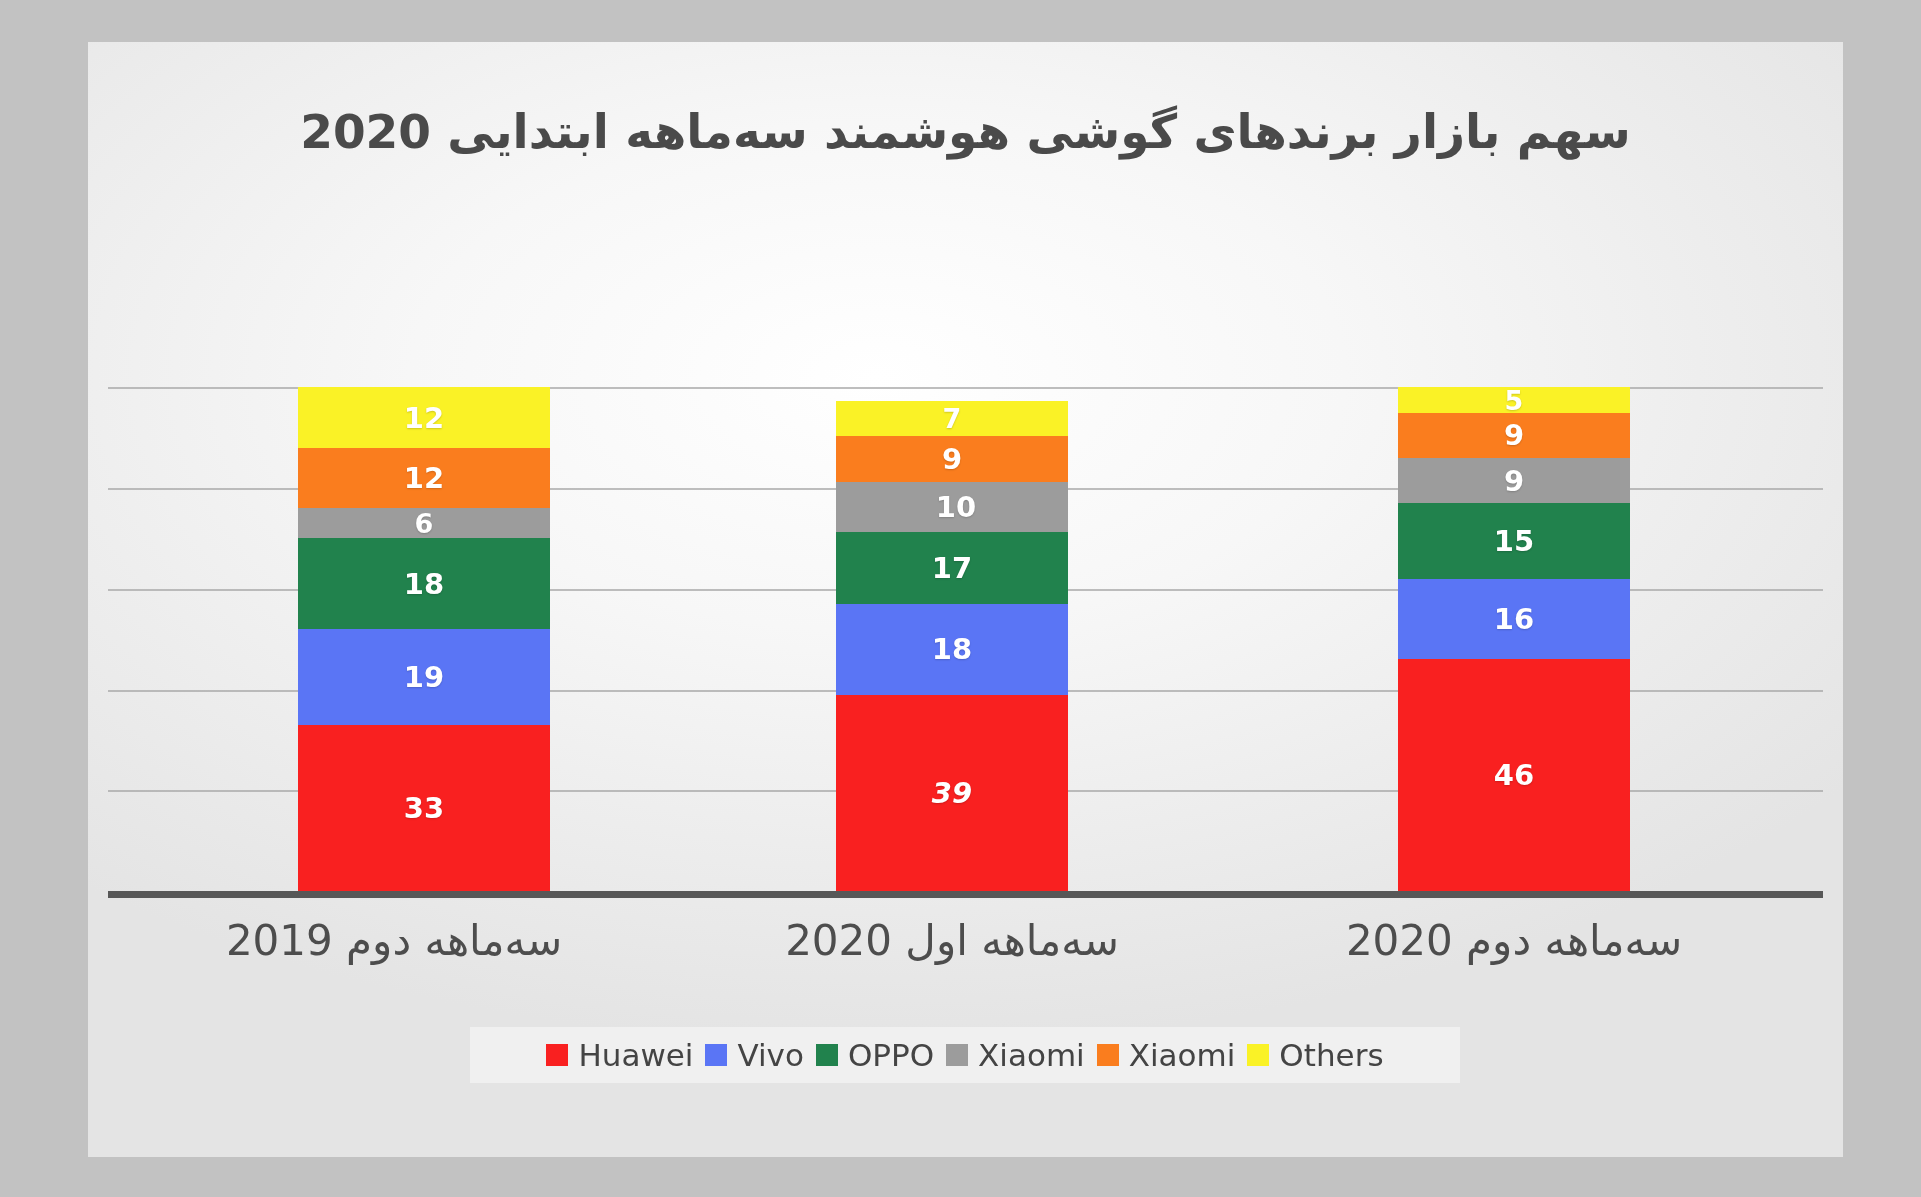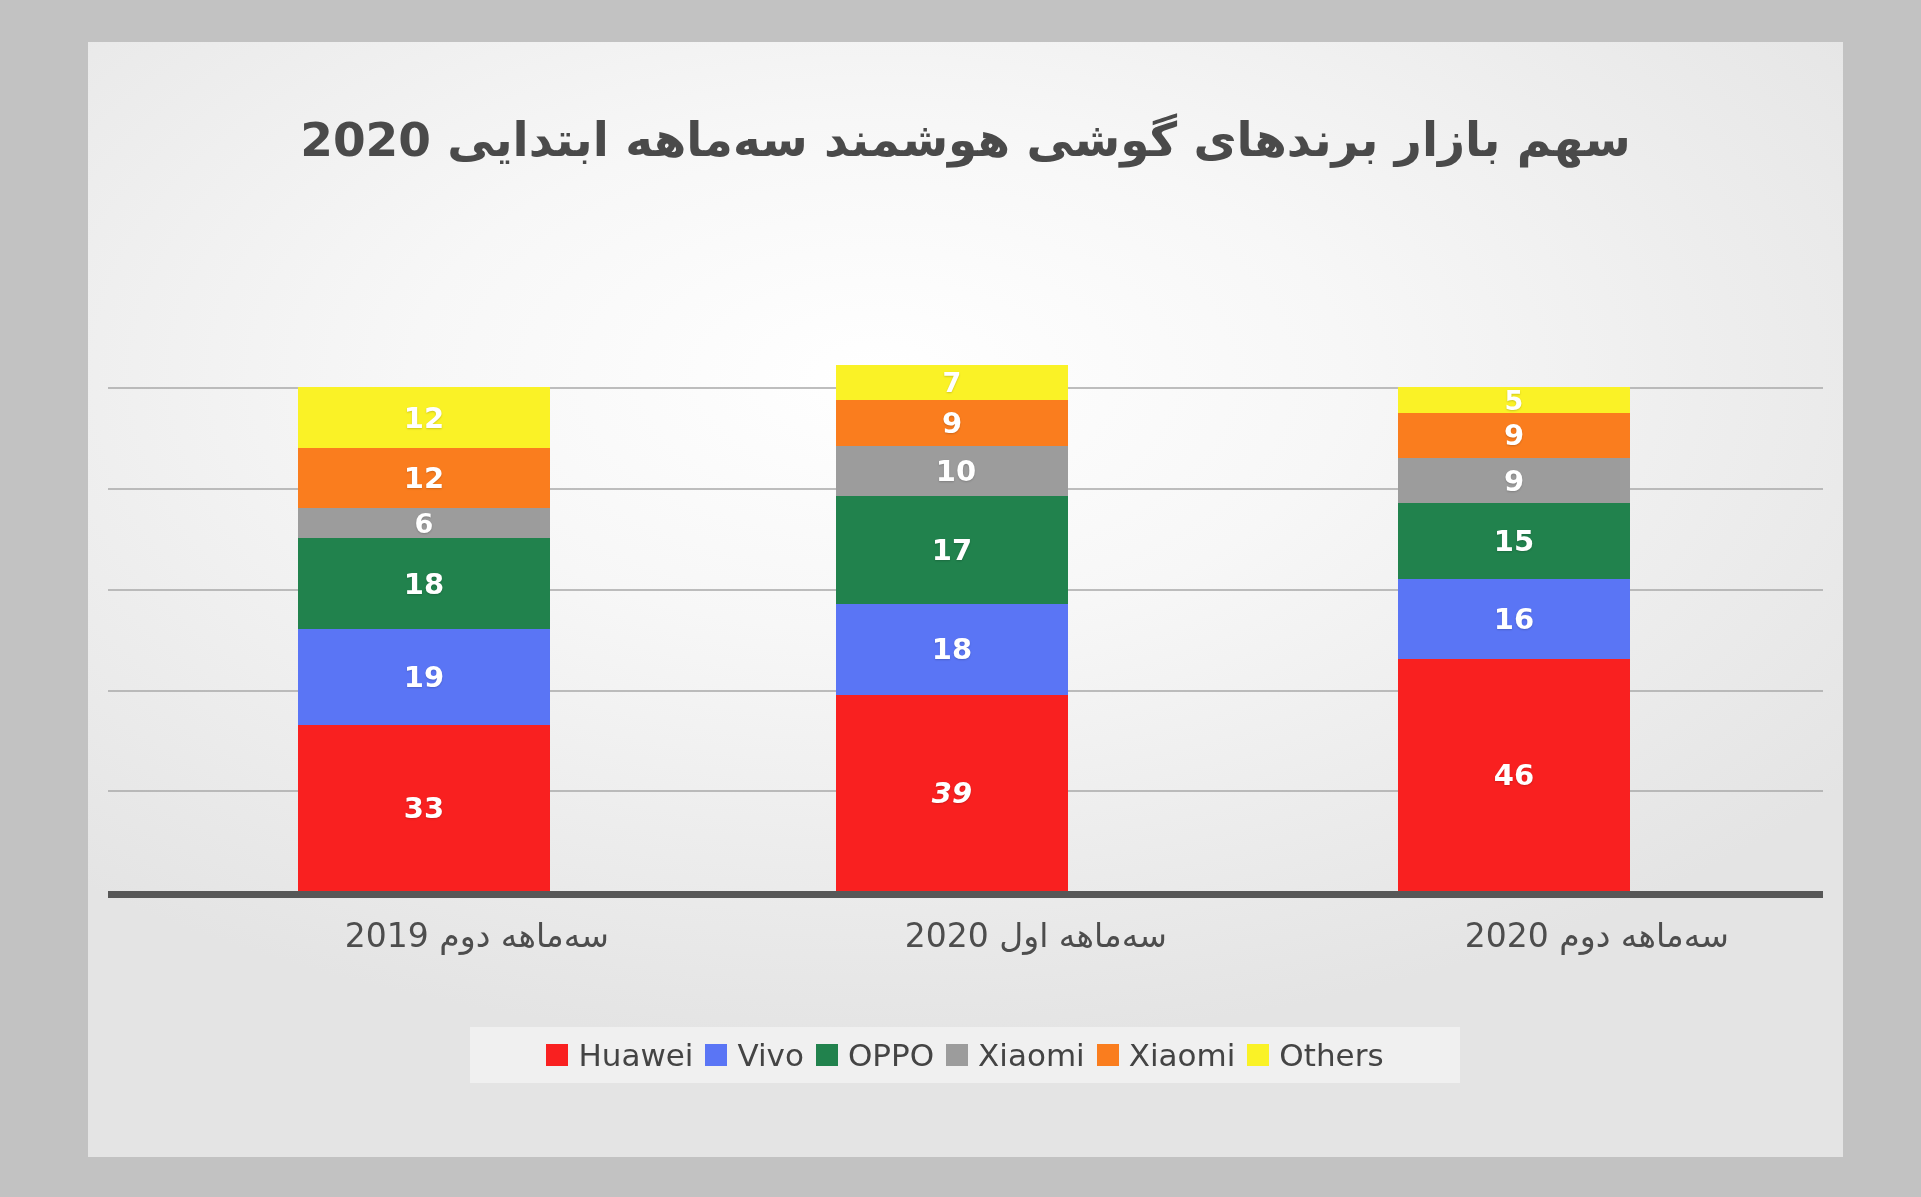--- a/index.html
+++ b/index.html
@@ -31,21 +31,20 @@
     position:absolute;
     left:0; top:62px;
     width:1755px;
     text-align:center;
     direction:rtl;
     font-size:47px;
     font-weight:bold;
     color:#4a4a4a;
     letter-spacing:0px;
     white-space:nowrap;
-    margin-top:8px;
   }
 
   
   #plot {
     position:absolute;
     left:20px;
     top:295px;
     width:1715px;
     height:556px;
   }
@@ -83,23 +82,23 @@
     font-size:29px;
     text-shadow:0 1px 2px rgba(0,0,0,.18);
   }
   .seg.small { font-size:27px; }
 
   
   .cat-label {
     position:absolute;
     top:874px;
     width:430px;
-    text-align:right;
+    text-align:center;
     direction:rtl;
-    font-size:33px;
+    font-size:42px;
     color:#4d4d4d;
     white-space:nowrap;
   }
 
   
   #legend {
     position:absolute;
     left:382px;
     top:985px;
     width:990px;
@@ -168,21 +167,21 @@
         <div class="bar" style="left: 748px; bottom: 266px; width: 232px;">
           <div class="seg small" style="background: rgb(250, 242, 38); height: 35.2545px;">
             <span>7</span>
           </div>
           <div class="seg" style="background: rgb(250, 125, 30); height: 45.3273px;">
             <span>9</span>
           </div>
           <div class="seg" style="background: rgb(156, 156, 156); height: 50.3636px; padding-left: 8px;">
             <span>10</span>
           </div>
-          <div class="seg" style="background: rgb(33, 130, 77); height: 108px; align-items: center;">
+          <div class="seg" style="background: rgb(33, 130, 77); height: 72px; align-items: center;">
             <span>17</span>
           </div>
           <div class="seg" style="background: rgb(90, 117, 245); height: 90.6545px;">
             <span>18</span>
           </div>
           <div class="seg" style="background: rgb(249, 32, 32); height: 196.418px; font-style: italic;">
             <span>39</span>
           </div>
         </div>
         <div class="bar" style="left: 1310px; bottom: 266px; width: 232px;">

